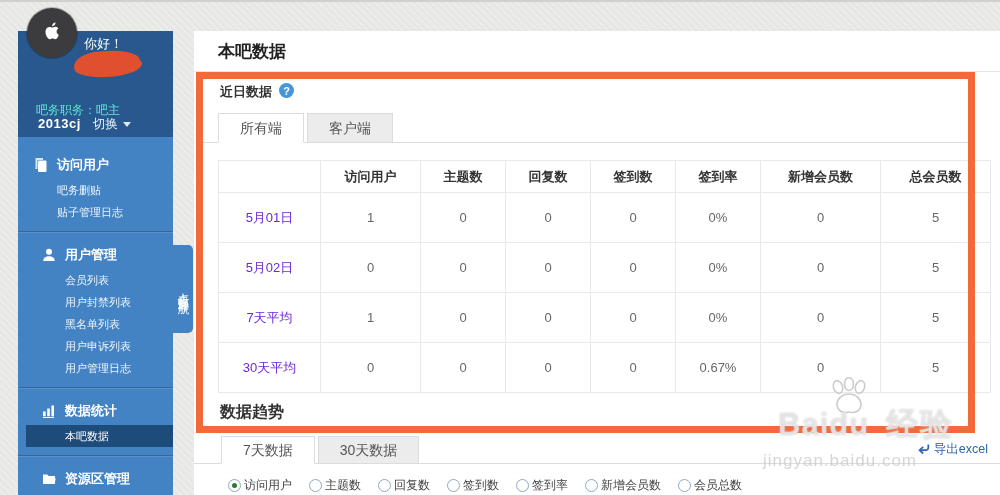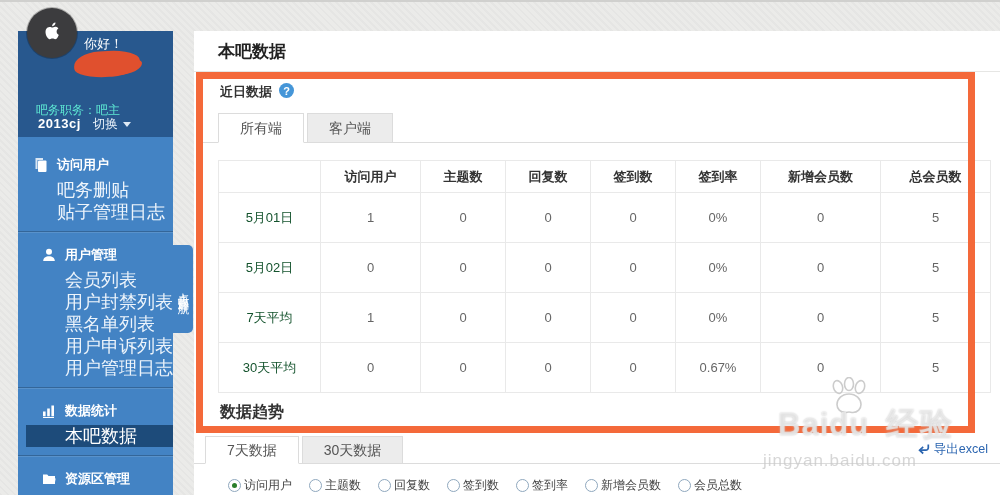--- a/index.html
+++ b/index.html
@@ -34,21 +34,21 @@
     z-index:4;display:flex;align-items:center;justify-content:center;box-shadow:0 0 0 1px rgba(0,0,0,.25);}
 
   .side-menu{background:var(--side-blue);}
   .side-sec{padding-top:13px;}
   .side-sec + .side-sec{margin-top:8px;border-top:1px solid rgba(0,0,0,.22);box-shadow:inset 0 1px 0 rgba(255,255,255,.12);padding-left:8px;}
   .side-sec:first-child{padding-top:18px;}
   .side-head{height:20px;line-height:20px;padding-left:16px;margin-bottom:4px;color:#fff;font-size:13px;font-weight:bold;display:flex;align-items:center;cursor:pointer;}
   .side-head .ic{width:14px;height:14px;margin-right:9px;display:inline-flex;}
   .side-head .ic svg{width:14px;height:14px;}
   .side-items{list-style:none;}
-  .side-items li{height:22px;line-height:22px;padding-left:39px;color:#edf4fb;font-size:18px;cursor:pointer;white-space:nowrap;}
+  .side-items li{height:22px;line-height:22px;padding-left:39px;color:#edf4fb;font-size:11px;cursor:pointer;white-space:nowrap;}
   .side-items li.active{background:var(--side-active);color:#fff;}
 
   .collapse-tab{position:absolute;left:173px;top:245px;width:20px;height:88px;background:var(--side-blue);
     border-radius:0 5px 5px 0;color:#fff;font-size:11.5px;writing-mode:vertical-rl;text-orientation:upright;
     display:flex;align-items:center;justify-content:center;letter-spacing:2px;cursor:pointer;z-index:3;}
 
   
   .main{position:absolute;left:194px;top:31px;width:806px;height:464px;background:#fff;}
   .page-title{position:absolute;left:24px;top:9px;font-size:17px;font-weight:bold;color:#222;}
   .title-sep{position:absolute;left:0;top:40px;width:806px;border-top:1px solid #e6e6e4;}
@@ -58,31 +58,31 @@
   .recent-head{position:absolute;left:26px;top:52px;height:16px;display:flex;align-items:flex-start;font-size:13px;font-weight:bold;color:#333;}
   .help{width:15px;height:15px;margin-left:7px;border-radius:50%;background:var(--help);color:#fff;font-size:11px;font-weight:bold;
     display:inline-flex;align-items:center;justify-content:center;cursor:pointer;}
   .help::after{content:"?";}
 
   .tabline{position:absolute;border-top:1px solid #dcdcdc;z-index:0;}
   .recent-tabline{left:2px;top:111px;width:777px;}
   .trend-tabline{left:0;top:432px;width:806px;}
   .tabs{position:absolute;display:flex;z-index:1;}
   .recent-tabs{left:24px;top:82px;}
-  .trend-tabs{left:2px;top:405px;padding-left:9px;}
+  .trend-tabs{left:18px;top:405px;padding-left:9px;}
   .tab{height:30px;line-height:29px;padding:0 21px;font-size:14px;color:#555;background:#ececec;
     border:1px solid #dcdcdc;margin-right:3px;cursor:pointer;white-space:nowrap;}
   .trend-tabs .tab{height:28px;line-height:27px;}
   .tab.active{background:#fff;border-bottom-color:#fff;}
 
   table.data{position:absolute;left:24px;top:129px;border-collapse:collapse;table-layout:fixed;z-index:1;}
   table.data th,table.data td{border:1px solid #e9e9e9;text-align:center;font-size:13px;}
   table.data th{height:32px;color:#333;font-weight:bold;background:#fff;}
   table.data td{height:50px;color:#666;}
-  table.data td:first-child{color:#14532d;}
+  table.data td:first-child{color:#6d28d9;}
 
   .trend-head{position:absolute;left:26px;top:371px;font-size:16px;font-weight:bold;color:#333;}
 
   .metrics{position:absolute;left:34px;top:446px;display:flex;gap:17px;align-items:center;font-size:12px;color:#444;}
   .metric{display:flex;align-items:center;gap:3px;cursor:pointer;white-space:nowrap;}
   .radio{width:13px;height:13px;border-radius:50%;border:1px solid #8fa8be;background:#fff;position:relative;display:inline-block;}
   .metric.selected .radio::after{content:"";position:absolute;left:3px;top:3px;width:5px;height:5px;border-radius:50%;background:var(--green);}
 
   .export-link{position:absolute;top:410px;right:12px;display:flex;align-items:center;gap:4px;
     color:var(--link);font-size:12.5px;cursor:pointer;z-index:2;}

